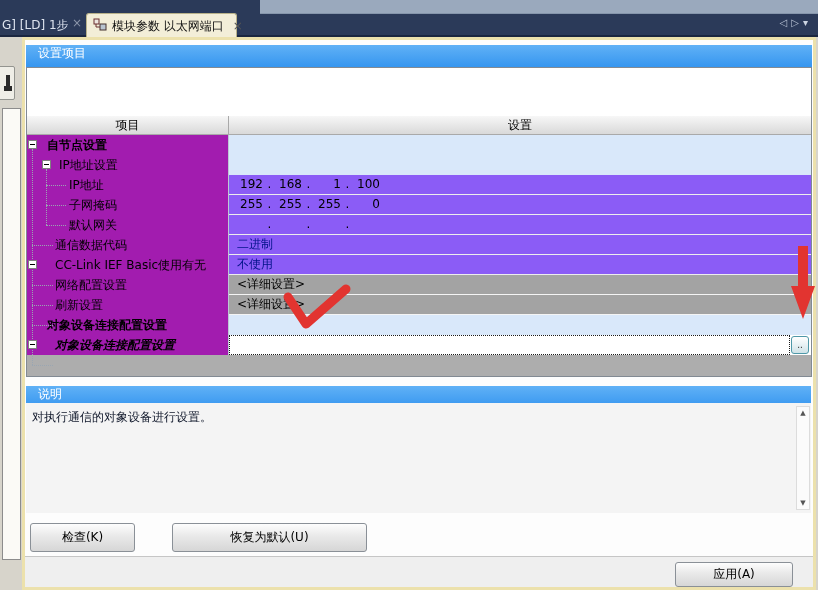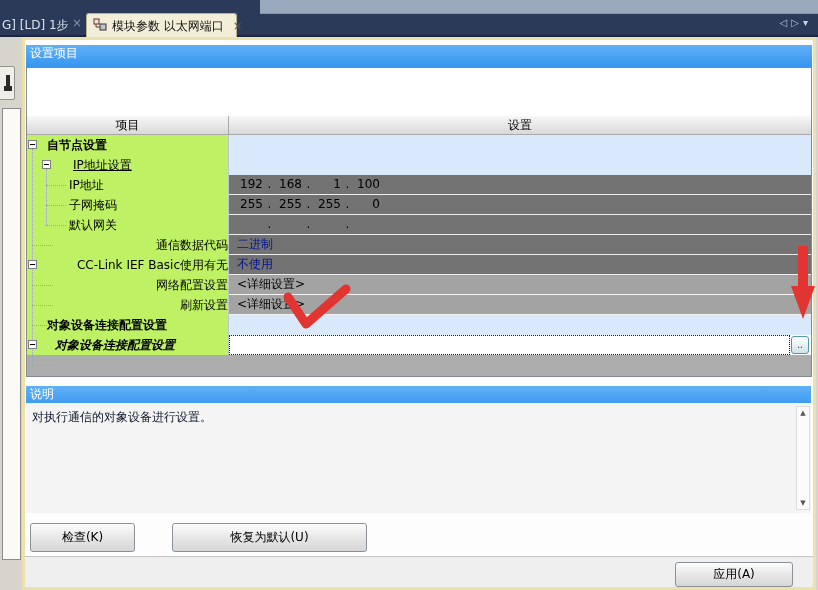--- a/index.html
+++ b/index.html
@@ -20,41 +20,41 @@
 
   
   .left-strip { position:absolute; left:0; top:37px; width:22px; height:553px; background:#d7d4cb; }
   .left-button { position:absolute; left:-3px; top:66px; width:18px; height:34px; background:#efeee7; border:1px solid #93948f; border-radius:2px; }
   .left-button svg { position:absolute; left:6px; top:7px; }
   .left-panel { position:absolute; left:2px; top:108px; width:19px; height:452px; background:#fbfaf6; border:1px solid #8c8c8c; }
 
   
   .main-panel { position:absolute; left:22px; top:37px; width:794px; height:553px; border:3px solid #ece1ac; background:#fdfdfd; }
 
-  .blue-bar { position:absolute; height:34px; background:linear-gradient(#60b1f6,#1f87ec); color:#fff; line-height:17px; padding-left:4px; font-size:12px; }
+  .blue-bar { position:absolute; height:34px; background:linear-gradient(#60b1f6,#1f87ec); color:#fff; line-height:17px; padding-left:12px; font-size:12px; }
   .settings-header { left:26px; top:45px; width:786px; }
   .desc-header { left:26px; top:386px; width:785px; }
 
   
   .param-table { position:absolute; left:26px; top:67px; width:786px; height:310px; border:1px solid #828a93; background:#fff; display:flex; flex-direction:column; }
   .thead { display:flex; height:19px; background:linear-gradient(#f7f7f7,#d9d9d9); border-bottom:1px solid #a9a9a9; flex:0 0 auto;margin-top:48px; }
   .th { line-height:18px; text-align:center; color:#000; }
   .th-item { width:202px; border-right:1px solid #a9a9a9; }
   .th-setting { flex:1; }
   .tbody { position:relative; flex:0 0 auto; }
   .row { display:flex; height:20px; }
-  .cell-item { width:202px; background:#bef264; border-right:1px solid #bcc7d3; line-height:20px; white-space:nowrap; overflow:hidden; }
+  .cell-item { width:202px; background:#a21caf; border-right:1px solid #bcc7d3; line-height:20px; white-space:nowrap; overflow:hidden; }
   .cell-item.L0 { padding-left:20px; font-weight:bold; }
-  .cell-item.L1 { padding-left:46px;text-decoration:underline; }
-  .cell-item.L1leaf { padding-left:28px;text-align:right; }
+  .cell-item.L1 { padding-left:32px; }
+  .cell-item.L1leaf { padding-left:28px; }
   .cell-item.L2 { padding-left:42px; }
   .cell-item.sel { padding-left:28px; font-weight:bold; font-style:italic; }
   .cell-value { flex:1; position:relative; line-height:19px; padding-left:8px; white-space:pre; border-bottom:1px solid #ededed; overflow:hidden; }
   .v-blue { background:#d9e8fa; border-bottom:1px solid #d9e8fa; }
-  .v-white { background:#737373; }
+  .v-white { background:#8b5cf6; }
   .v-gray { background:#a3a3a3; border-bottom:1px solid #f4f4f4; }
   .v-sel { background:#ffffff; border-bottom:none; }
   .navy { color:#001289; }
   .octet { display:inline-block; width:26px; text-align:right; }
   .dotsep { display:inline-block; width:13px; text-align:center; }
   .focus-rect { position:absolute; left:0; top:0; bottom:0; right:21px; border:1px dotted #1a1a1a; pointer-events:none; }
   .ellipsis-btn { position:absolute; right:2px; top:1px; width:18px; height:18px; border:1px solid #4e98a8; border-radius:3px; background:linear-gradient(#ffffff,#cfe3e8); font-size:10px; line-height:12px; text-align:center; color:#333; padding:0; cursor:pointer; }
   .table-filler { flex:1; background:#adadad; }
 
   

